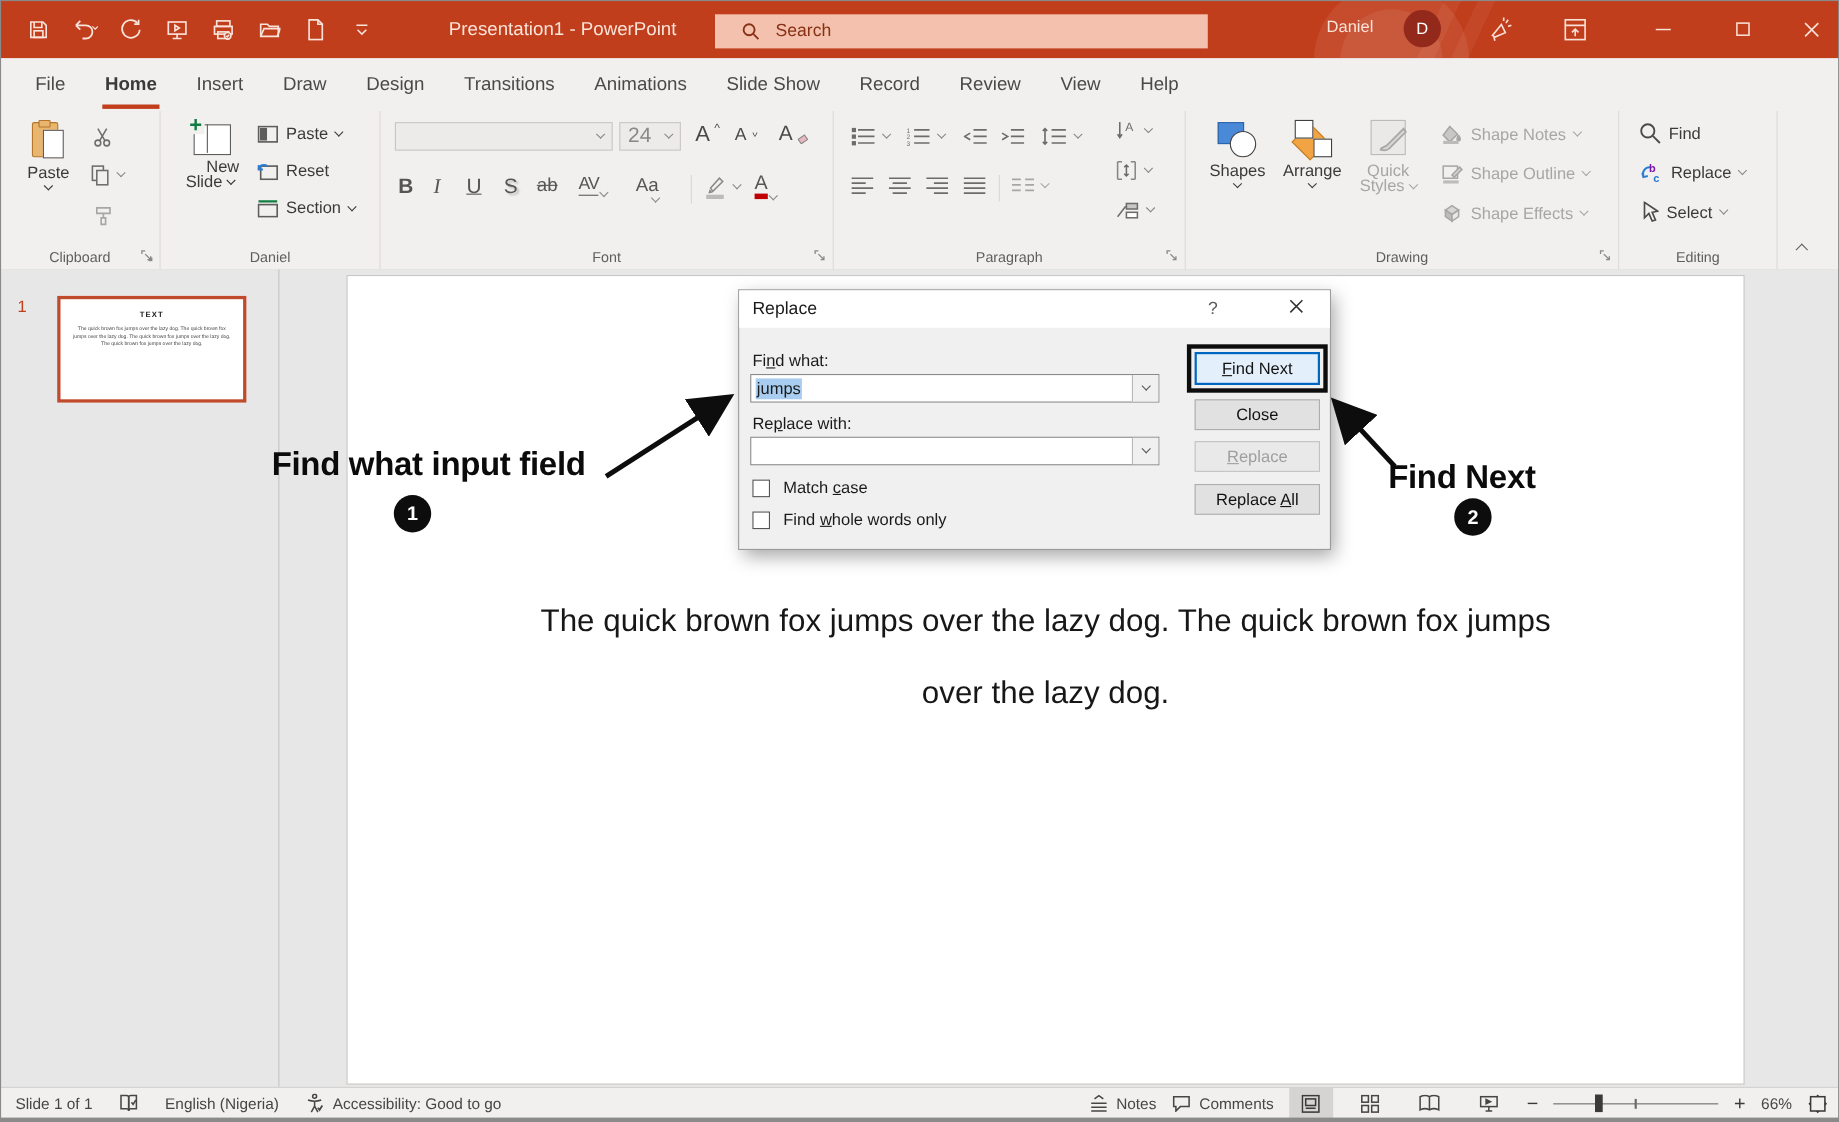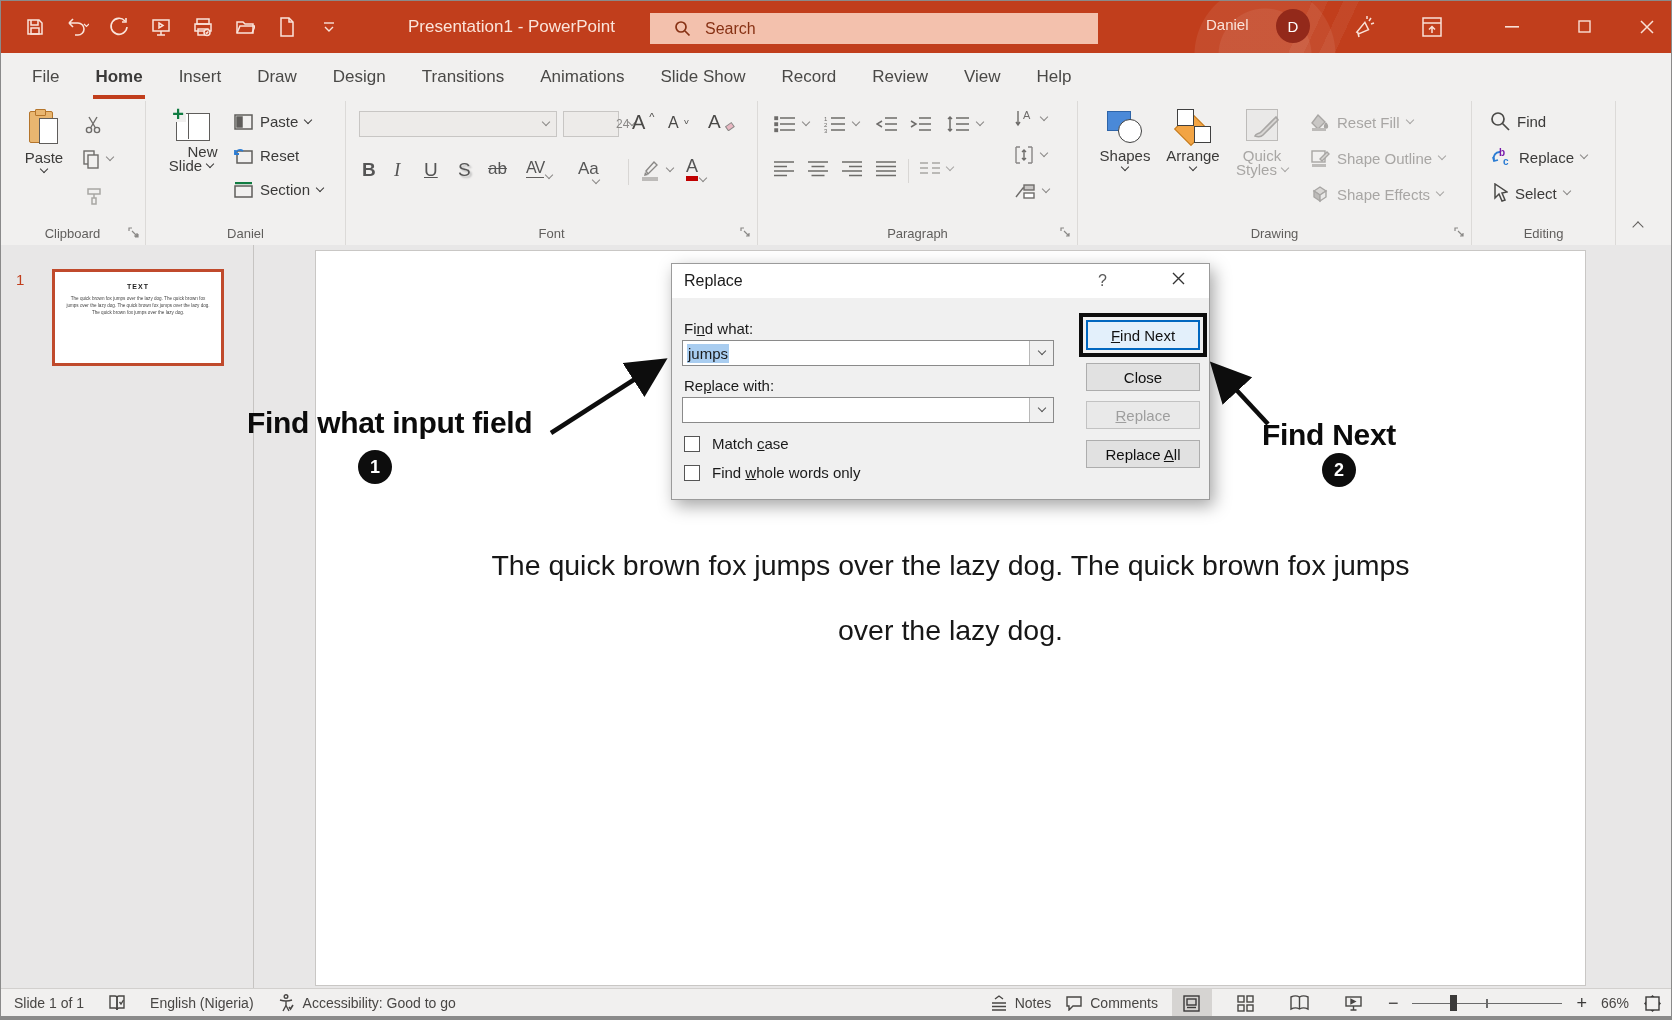--- a/index.html
+++ b/index.html
@@ -33,21 +33,21 @@
   #share-btn{left:1538px;top:64px;width:122px;height:39px;background:#fff;border:1px solid #E3E1DF;border-radius:4px;display:flex;align-items:center;justify-content:center;gap:8px;color:#C13E1C;font-size:17px;font-weight:bold;box-sizing:border-box;}
   
   #ribbon{left:0;top:101px;width:1672px;height:144px;background:#F1F0EF;border-bottom:1px solid #D2D0CE;box-sizing:content-box;}
   .grp{position:absolute;top:0;height:144px;border-right:1px solid #DCDAD8;}
   .grp-label{position:absolute;bottom:4px;left:0;right:0;text-align:center;font-size:13px;color:#605E5C;}
   .launcher{position:absolute;bottom:7px;right:6px;color:#8A8886;}
   .bigbtn{position:absolute;display:flex;flex-direction:column;align-items:center;gap:4px;font-size:15px;color:#3B3A39;text-align:center;}
   .mini{position:absolute;display:flex;align-items:center;gap:7px;font-size:15px;color:#3B3A39;}
   .gray{color:#A8A6A4 !important;}
   .combo{position:absolute;height:26px;background:#EDEBE9;border:1px solid #C8C6C4;box-sizing:border-box;display:flex;align-items:center;}
-  .combo .val{flex:1;padding-left:7px;font-size:12px;color:#8A8886;margin-left:45px;}
+  .combo .val{flex:1;padding-left:7px;font-size:19px;color:#8A8886;}
   .combo .dd{width:20px;height:100%;display:flex;align-items:center;justify-content:center;color:#8A8886;}
   .fmt{font-size:19px;color:#555;display:flex;align-items:flex-end;gap:2px;}
   
   #content{left:0;top:245px;width:1672px;height:743px;background:#E8E7E7;}
   #panel{left:0;top:0;width:254px;height:743px;border-right:1px solid #C6C4C2;box-sizing:border-box;}
   #thumb-num{left:16px;top:26px;font-size:15px;color:#C13E1C;}
   #thumb{left:52px;top:24px;width:172px;height:97px;background:#fff;border:3px solid #C04A2C;box-sizing:border-box;}
   #thumb-title{margin-top:11px;text-align:center;font-size:7px;font-weight:bold;letter-spacing:1px;color:#222;}
   #thumb-body{margin:5px 10px 0;font-size:4.6px;line-height:7px;text-align:center;color:#444;}
   #slide{left:316px;top:6px;width:1269px;height:734px;background:#fff;box-shadow:0 0 0 1px #C9C7C5;}
@@ -483,21 +483,21 @@
             <span>Styles</span>
             <span class="chev s"></span>
           </span>
       </div>
       <div class="mini gray" style="left:232px;top:12px;">
         <svg width="20" height="18" viewBox="0 0 20 18" fill="none" stroke="#A8A6A4" stroke-width="1.4">
             <path d="M8 2 l7 7 -7 7 -6-6 z" fill="#C9C7C5"></path>
             <path d="M16 10 c2 3 2 5 0 5 s-2-2 0-5" fill="#A8A6A4"></path>
             <rect x="2" y="15" width="14" height="3" fill="#BDBBB9" stroke="none"></rect>
           </svg>
-        <span>Reset Fill</span>
+        <span>Shape Notes</span>
         <span class="chev s"></span>
       </div>
       <div class="mini gray" style="left:232px;top:48px;">
         <svg width="20" height="18" viewBox="0 0 20 18" fill="none" stroke="#A8A6A4" stroke-width="1.4">
             <rect x="2" y="2" width="13" height="11"></rect>
             <path d="M12 12 L19 5 l-2-2 -7 7z" fill="#D8D6D4"></path>
             <rect x="2" y="15" width="14" height="3" fill="#BDBBB9" stroke="none"></rect>
           </svg>
         <span>Shape Outline</span>
         <span class="chev s"></span>

